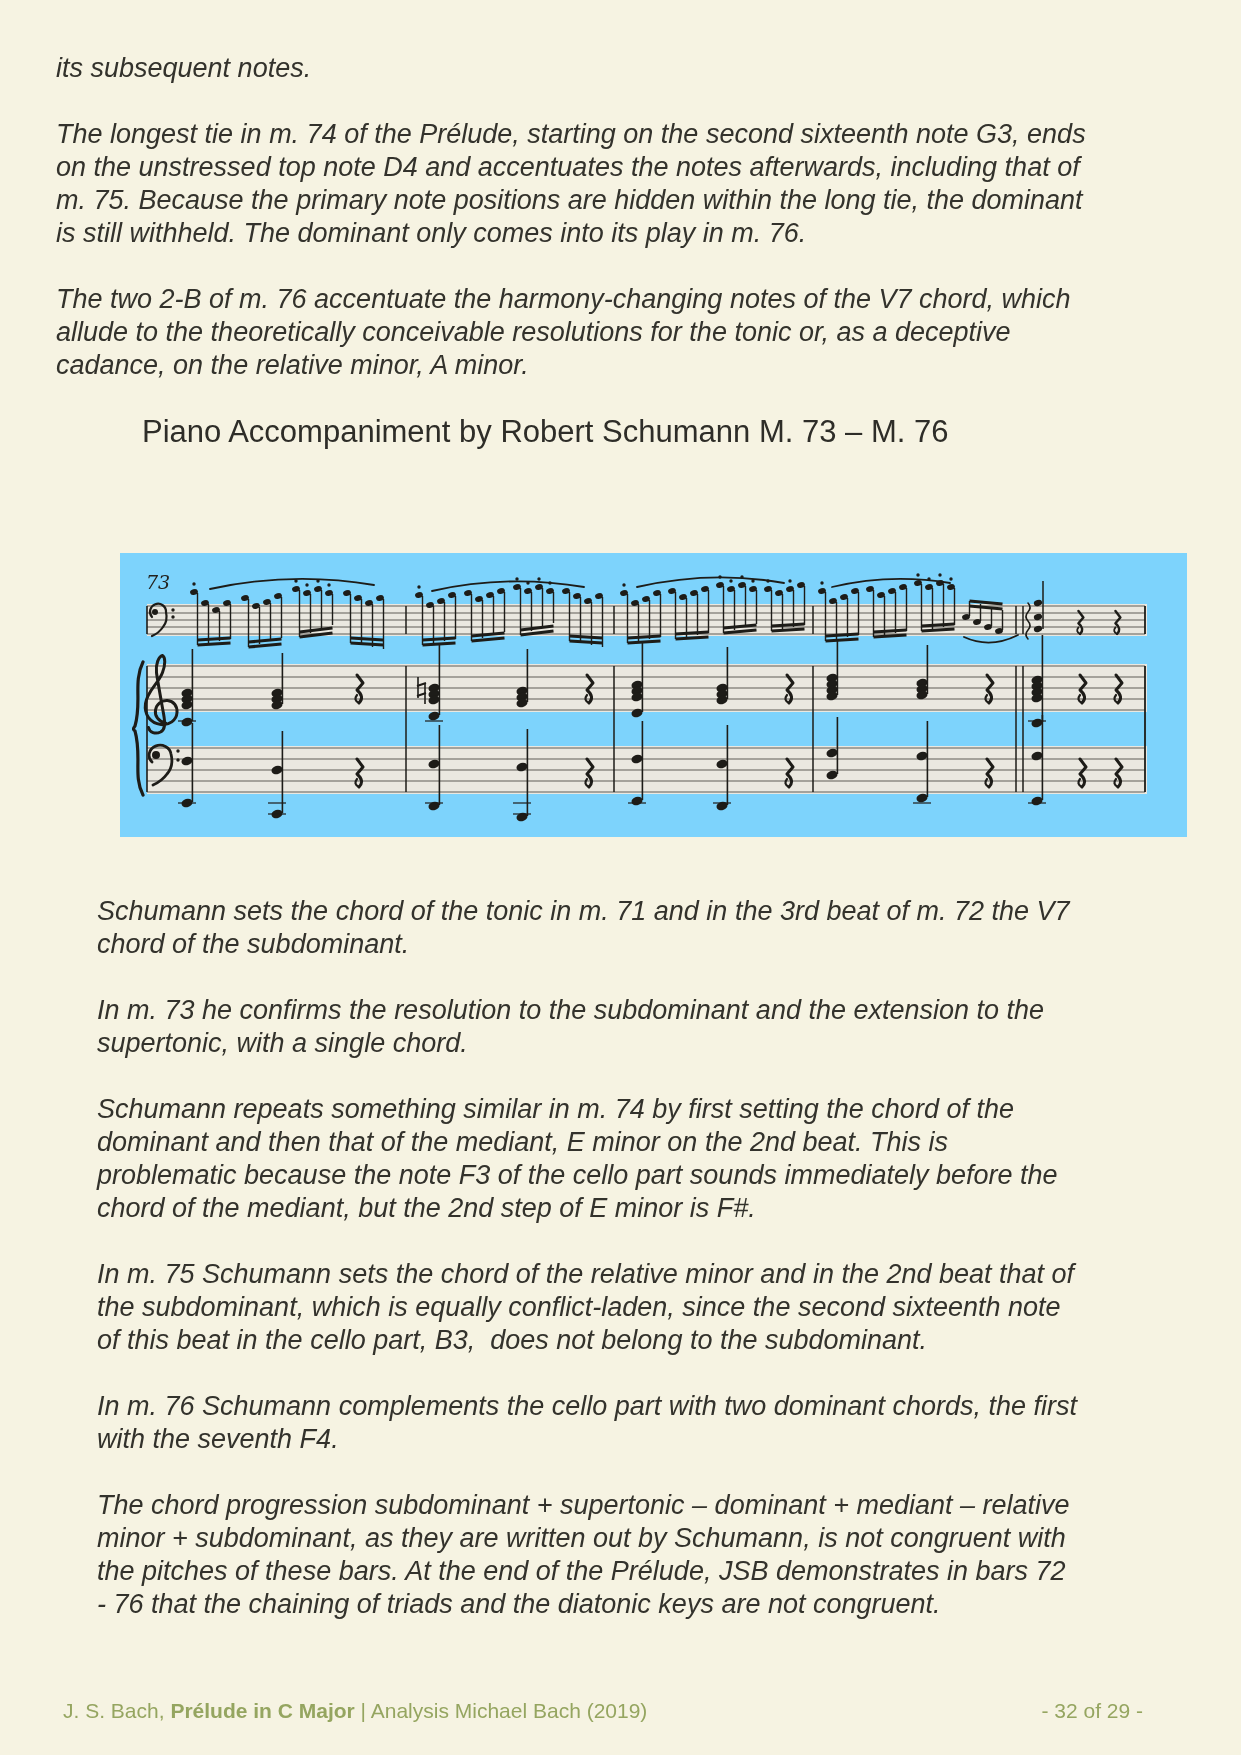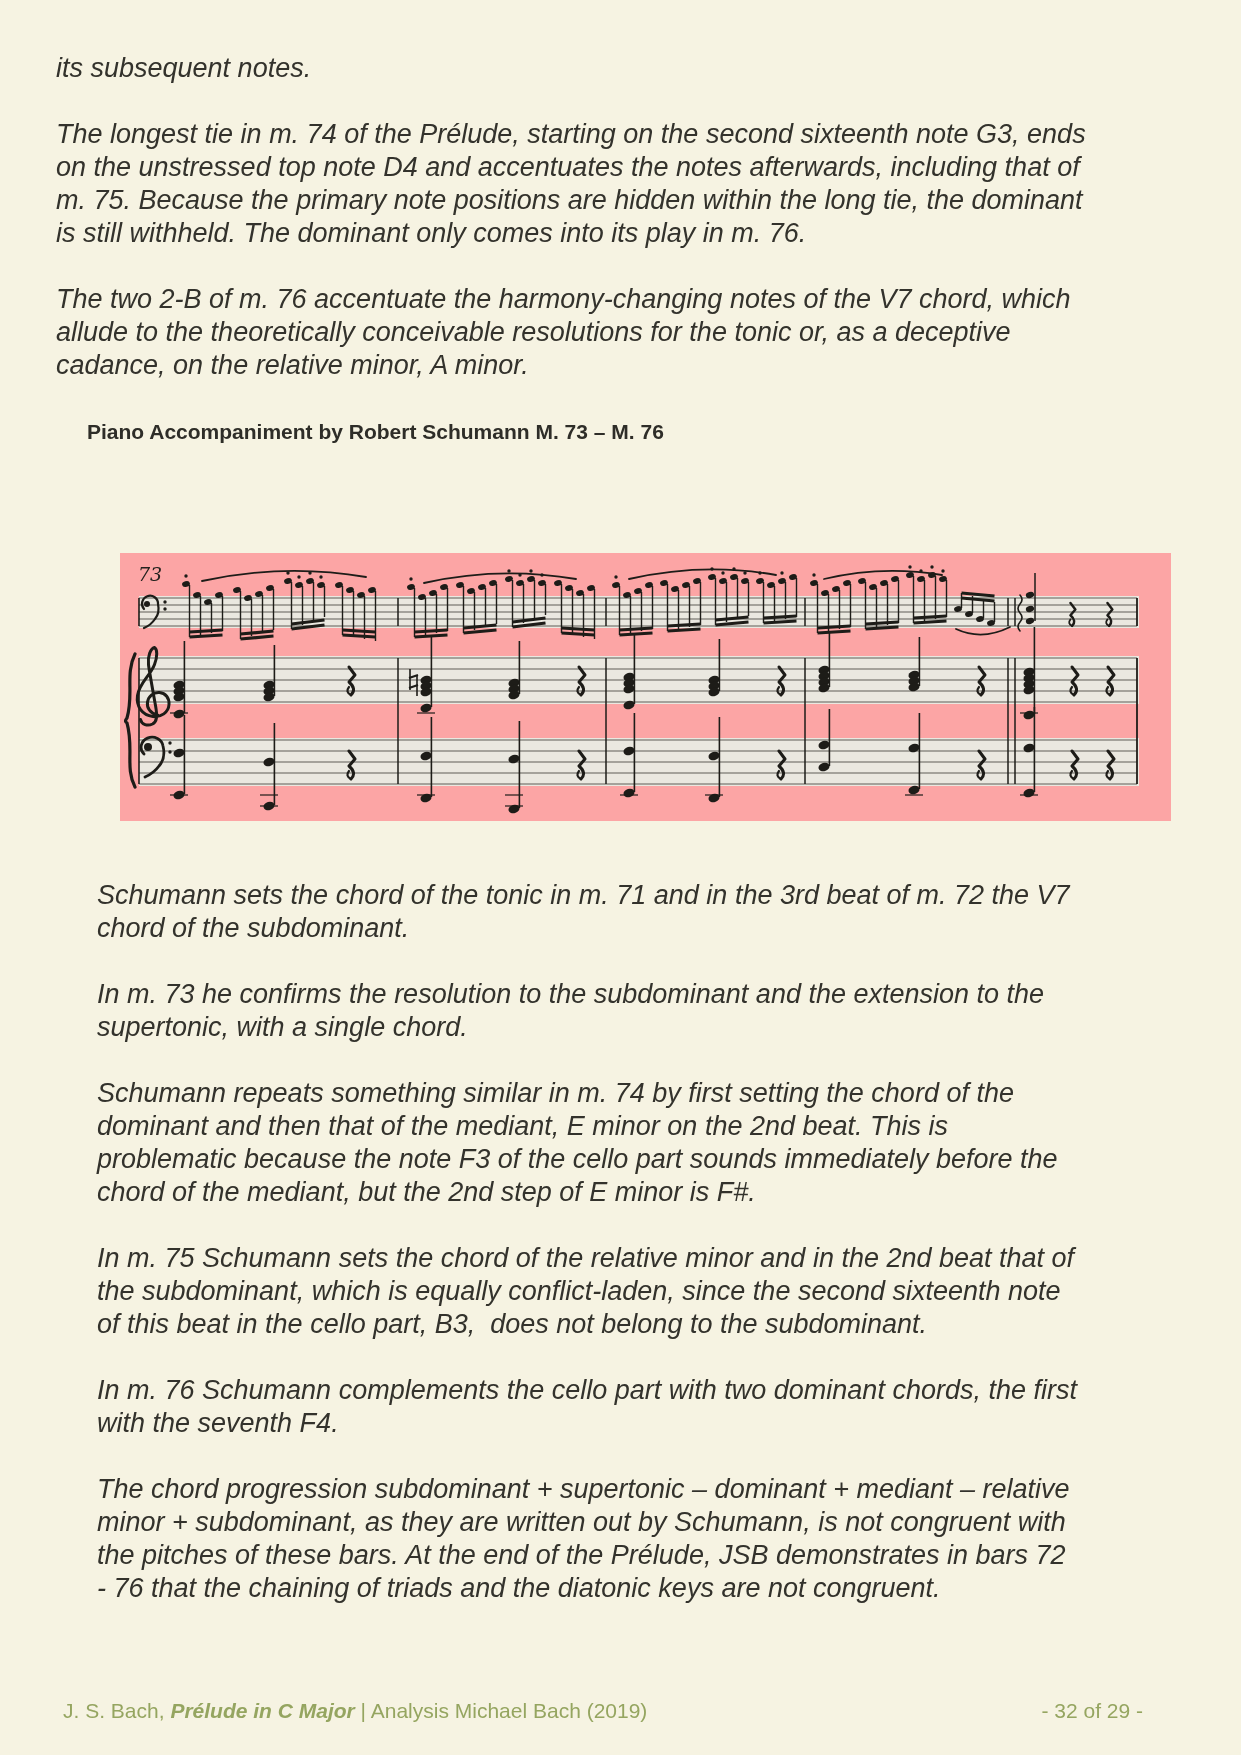--- a/index.html
+++ b/index.html
@@ -1,25 +1,25 @@
 <!DOCTYPE html>
 <html><head>
 <meta charset="utf-8">
 <style>
   html,body{margin:0;padding:0;}
   body{width:1241px;height:1755px;background:#f6f3e2;font-family:"Liberation Sans",sans-serif;}
   .page{position:relative;width:1241px;height:1755px;overflow:hidden;color:#33322c;}
   .top-text{padding:52px 0 0 56px;}
   .top-text p, .bottom-text p{margin:0 0 33px 0;font-size:27px;line-height:33px;white-space:pre;color:#33322c;font-style:italic;}
-  h2.heading{margin:0 0 0 31px;font-size:21px;line-height:33px;font-weight:bold;color:#2e2d28;white-space:pre;}
-  figure.score{margin:105px 0 0 120px;padding:4px;width:1043px;height:260px;background:#fca5a5;}
+  h2.heading{margin:0 0 0 86px;font-size:31px;line-height:33px;font-weight:normal;color:#2e2d28;white-space:pre;}
+  figure.score{margin:105px 0 0 120px;padding:12px;width:1043px;height:260px;background:#7dd3fc;}
   .bottom-text{padding:58px 0 0 97px;}
   .footer{position:absolute;left:63px;top:1698px;width:1080px;display:flex;justify-content:space-between;
           font-size:21px;line-height:26px;color:#95a560;}
-  .footer .bi{font-weight:bold;font-style:italic;}
+  .footer .bi{font-weight:bold;}
   svg text.mnum{font-family:"DejaVu Serif",serif;font-style:italic;font-size:19px;fill:#23221e;}
 </style>
 </head>
 <body>
 
 <div class="page">
 
   <div class="top-text">
     <p>its subsequent notes.</p>
     <p>The longest tie in m. 74 of the Prélude, starting on the second sixteenth note G3, ends

